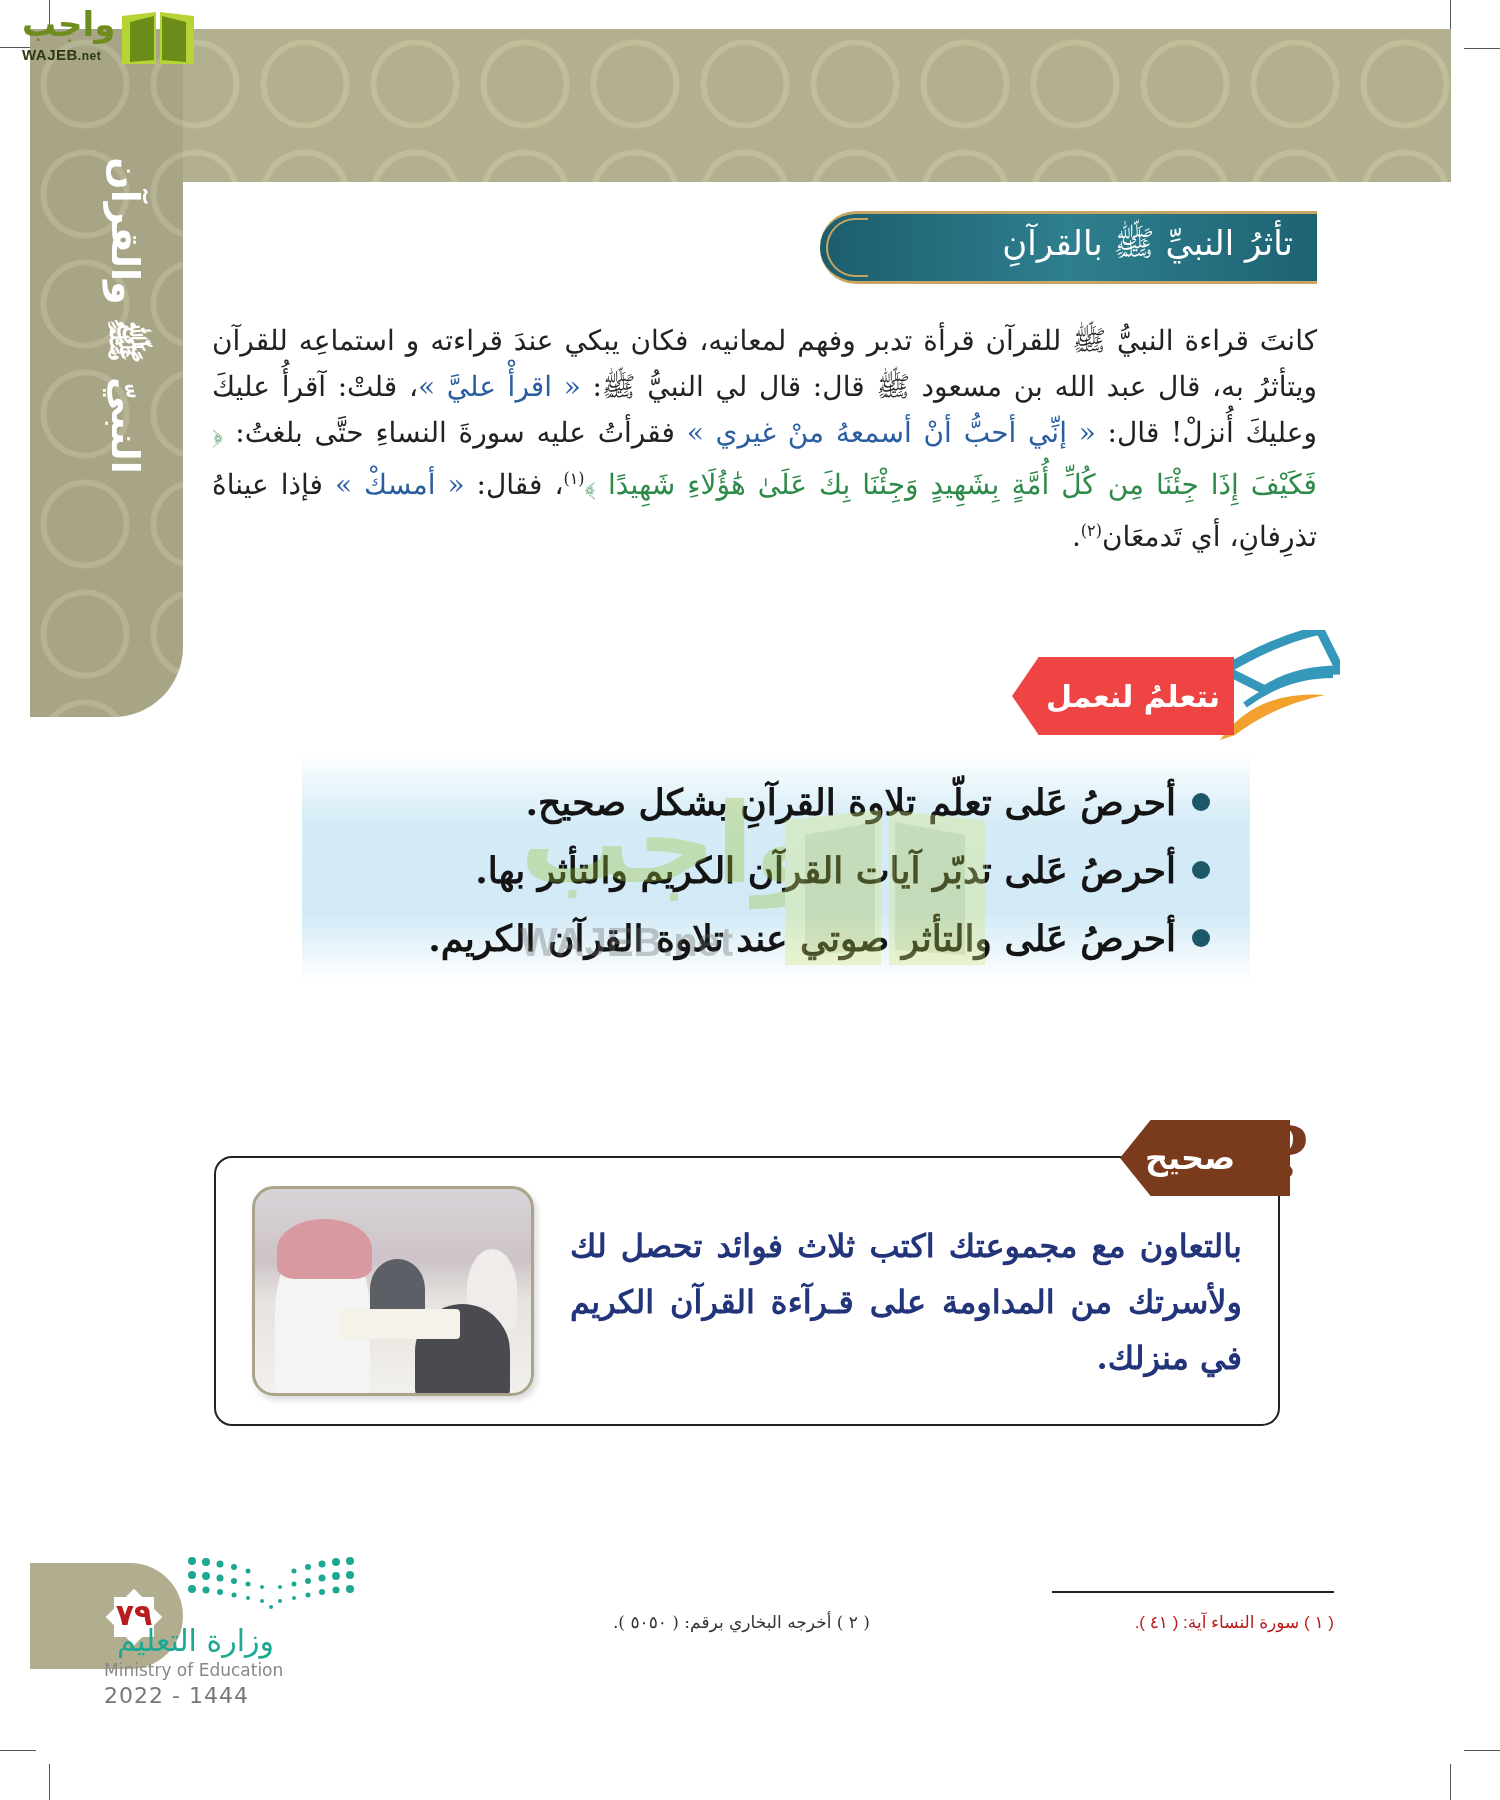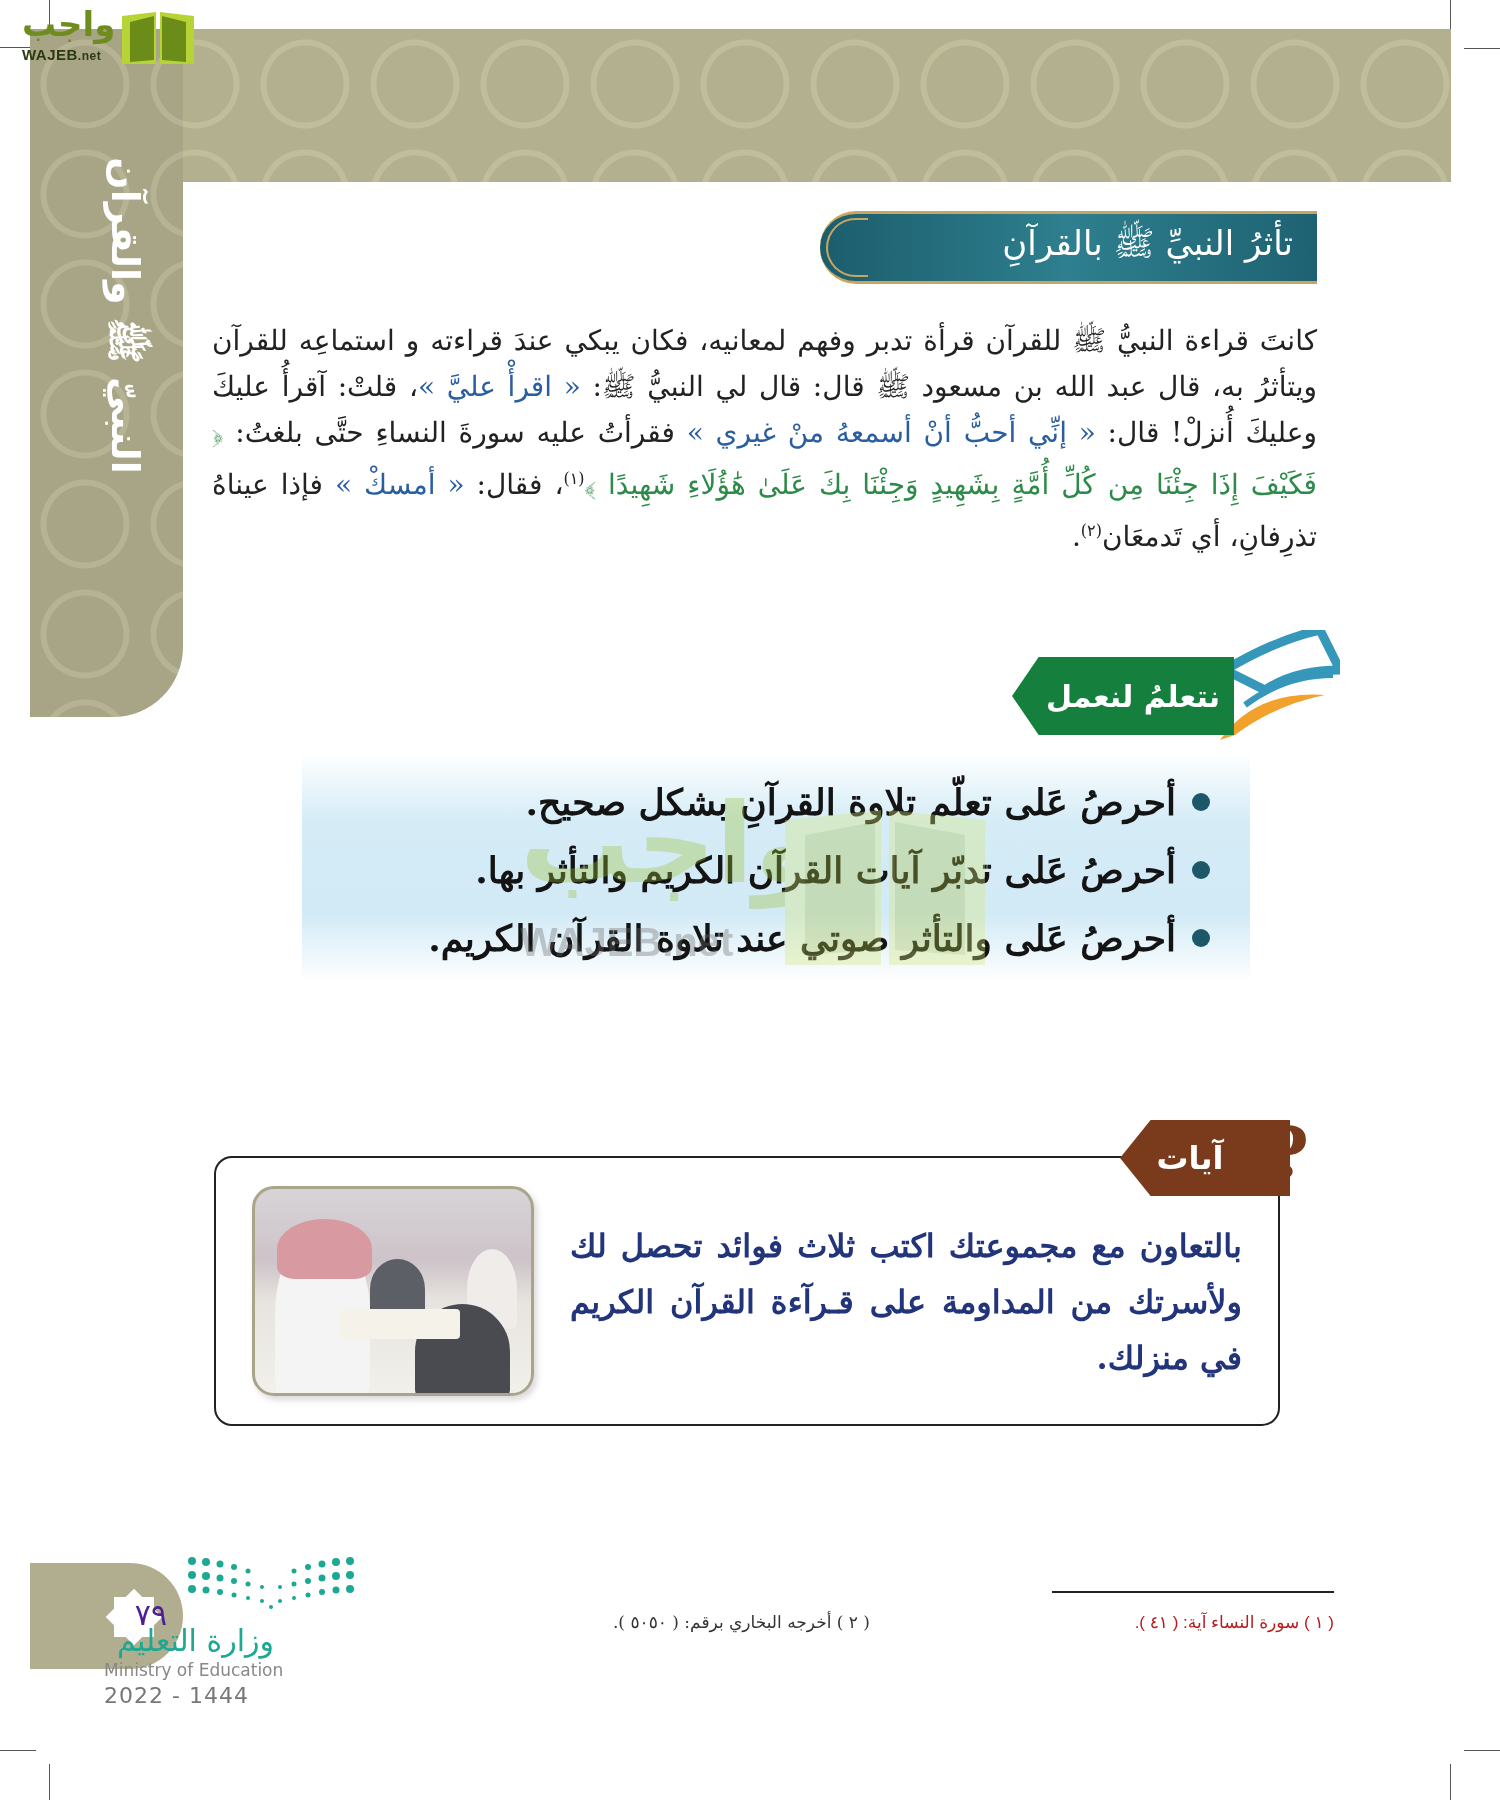--- a/index.html
+++ b/index.html
@@ -62,21 +62,21 @@
     direction: rtl; text-align: justify; text-align-last: right;
     font-family: "DejaVu Serif", serif; font-size: 28px; line-height: 46px; color: #222;
   }
   .para .blue { color: #2a5ea0; }
   .para .green { color: #2e8a48; }
   .para sup { font-size: 16px; }
 
   
   .learn-tag {
     position: absolute; left: 1012px; top: 657px; width: 222px; height: 78px;
-    background: #15803d;
+    background: #ef4444;
     clip-path: polygon(12% 0, 100% 0, 100% 100%, 12% 100%, 0 50%);
     display: flex; align-items: center; justify-content: center; padding-left: 20px;
   }
   .learn-tag span { color: #fff; font-size: 30px; font-weight: bold; direction: rtl; }
   .learn-deco { position: absolute; left: 1215px; top: 630px; width: 125px; height: 120px; }
 
   
   .bullets {
     position: absolute; left: 302px; top: 752px; width: 948px; height: 230px;
     background: linear-gradient(180deg, rgba(255,255,255,0) 0%, #d5ecf7 30%, #d2eaf6 70%, rgba(255,255,255,0) 100%);
@@ -128,22 +128,22 @@
 
   
   .page-tab {
     position: absolute; left: 30px; top: 1563px; width: 153px; height: 106px;
     background: #b1ae90; border-radius: 0 53px 53px 0;
   }
   .page-star {
     position: absolute; left: 101px; top: 1584px; width: 66px; height: 66px;
   }
   .page-num {
-    position: absolute; left: 101px; top: 1597px; width: 66px; 
-    font-size: 30px; font-weight: normal; color: #4c1d95; font-family: "DejaVu Sans", sans-serif; direction: rtl;
+    position: absolute; left: 101px; top: 1597px; width: 66px; text-align: center;
+    font-size: 30px; font-weight: bold; color: #b91c1c; font-family: "DejaVu Sans", sans-serif; direction: rtl;
   }
 
   
   .moe-dots { position: absolute; left: 186px; top: 1553px; width: 170px; height: 60px; }
   .moe-ar { position: absolute; left: 104px; top: 1623px; width: 170px; text-align: right; font-size: 30px; color: #1da894; direction: rtl; font-family: "DejaVu Sans", sans-serif; }
   .moe-en { position: absolute; left: 104px; top: 1660px; font-size: 17px; color: #888; font-family: "DejaVu Sans", sans-serif; }
   .moe-year { position: absolute; left: 104px; top: 1683px; font-size: 22px; color: #777; font-family: "DejaVu Sans", sans-serif; letter-spacing: 1px; }
 </style>
 </head>
 <body>
@@ -212,21 +212,21 @@
   <svg class="wm-book" viewBox="0 0 220 170">
     <path d="M10 20 L106 10 L106 165 L10 165 Z" fill="#d6e87a"></path>
     <path d="M114 10 L210 20 L210 165 L114 165 Z" fill="#d6e87a"></path>
     <path d="M30 35 L100 22 L100 150 L30 155 Z" fill="#a9c24a"></path>
     <path d="M120 22 L190 35 L190 155 L120 150 Z" fill="#a9c24a"></path>
   </svg>
 </div>
 
 <div class="activity"></div>
 <div class="activity-tag">
-  <span>آيات</span>
+  <span>صحيح</span>
 </div>
 <div class="qmark">?</div>
 
 <div class="photo" title="father reading with children at a table">
   <div class="fig" style="left:20px;top:40px;width:95px;height:170px;background:#f4f4f4;"></div>
   <div class="fig" style="left:22px;top:30px;width:95px;height:60px;background:#d89aa0;border-radius:50% 50% 20% 20%;"></div>
   <div class="fig" style="left:115px;top:70px;width:55px;height:60px;background:#5d5f66;"></div>
   <div class="fig" style="left:212px;top:60px;width:50px;height:80px;background:#f0ecea;"></div>
   <div class="fig" style="left:160px;top:115px;width:95px;height:95px;background:#4a4b50;"></div>
   <div class="fig" style="left:85px;top:120px;width:120px;height:30px;background:#f5f2ea;border-radius:4px;"></div>

